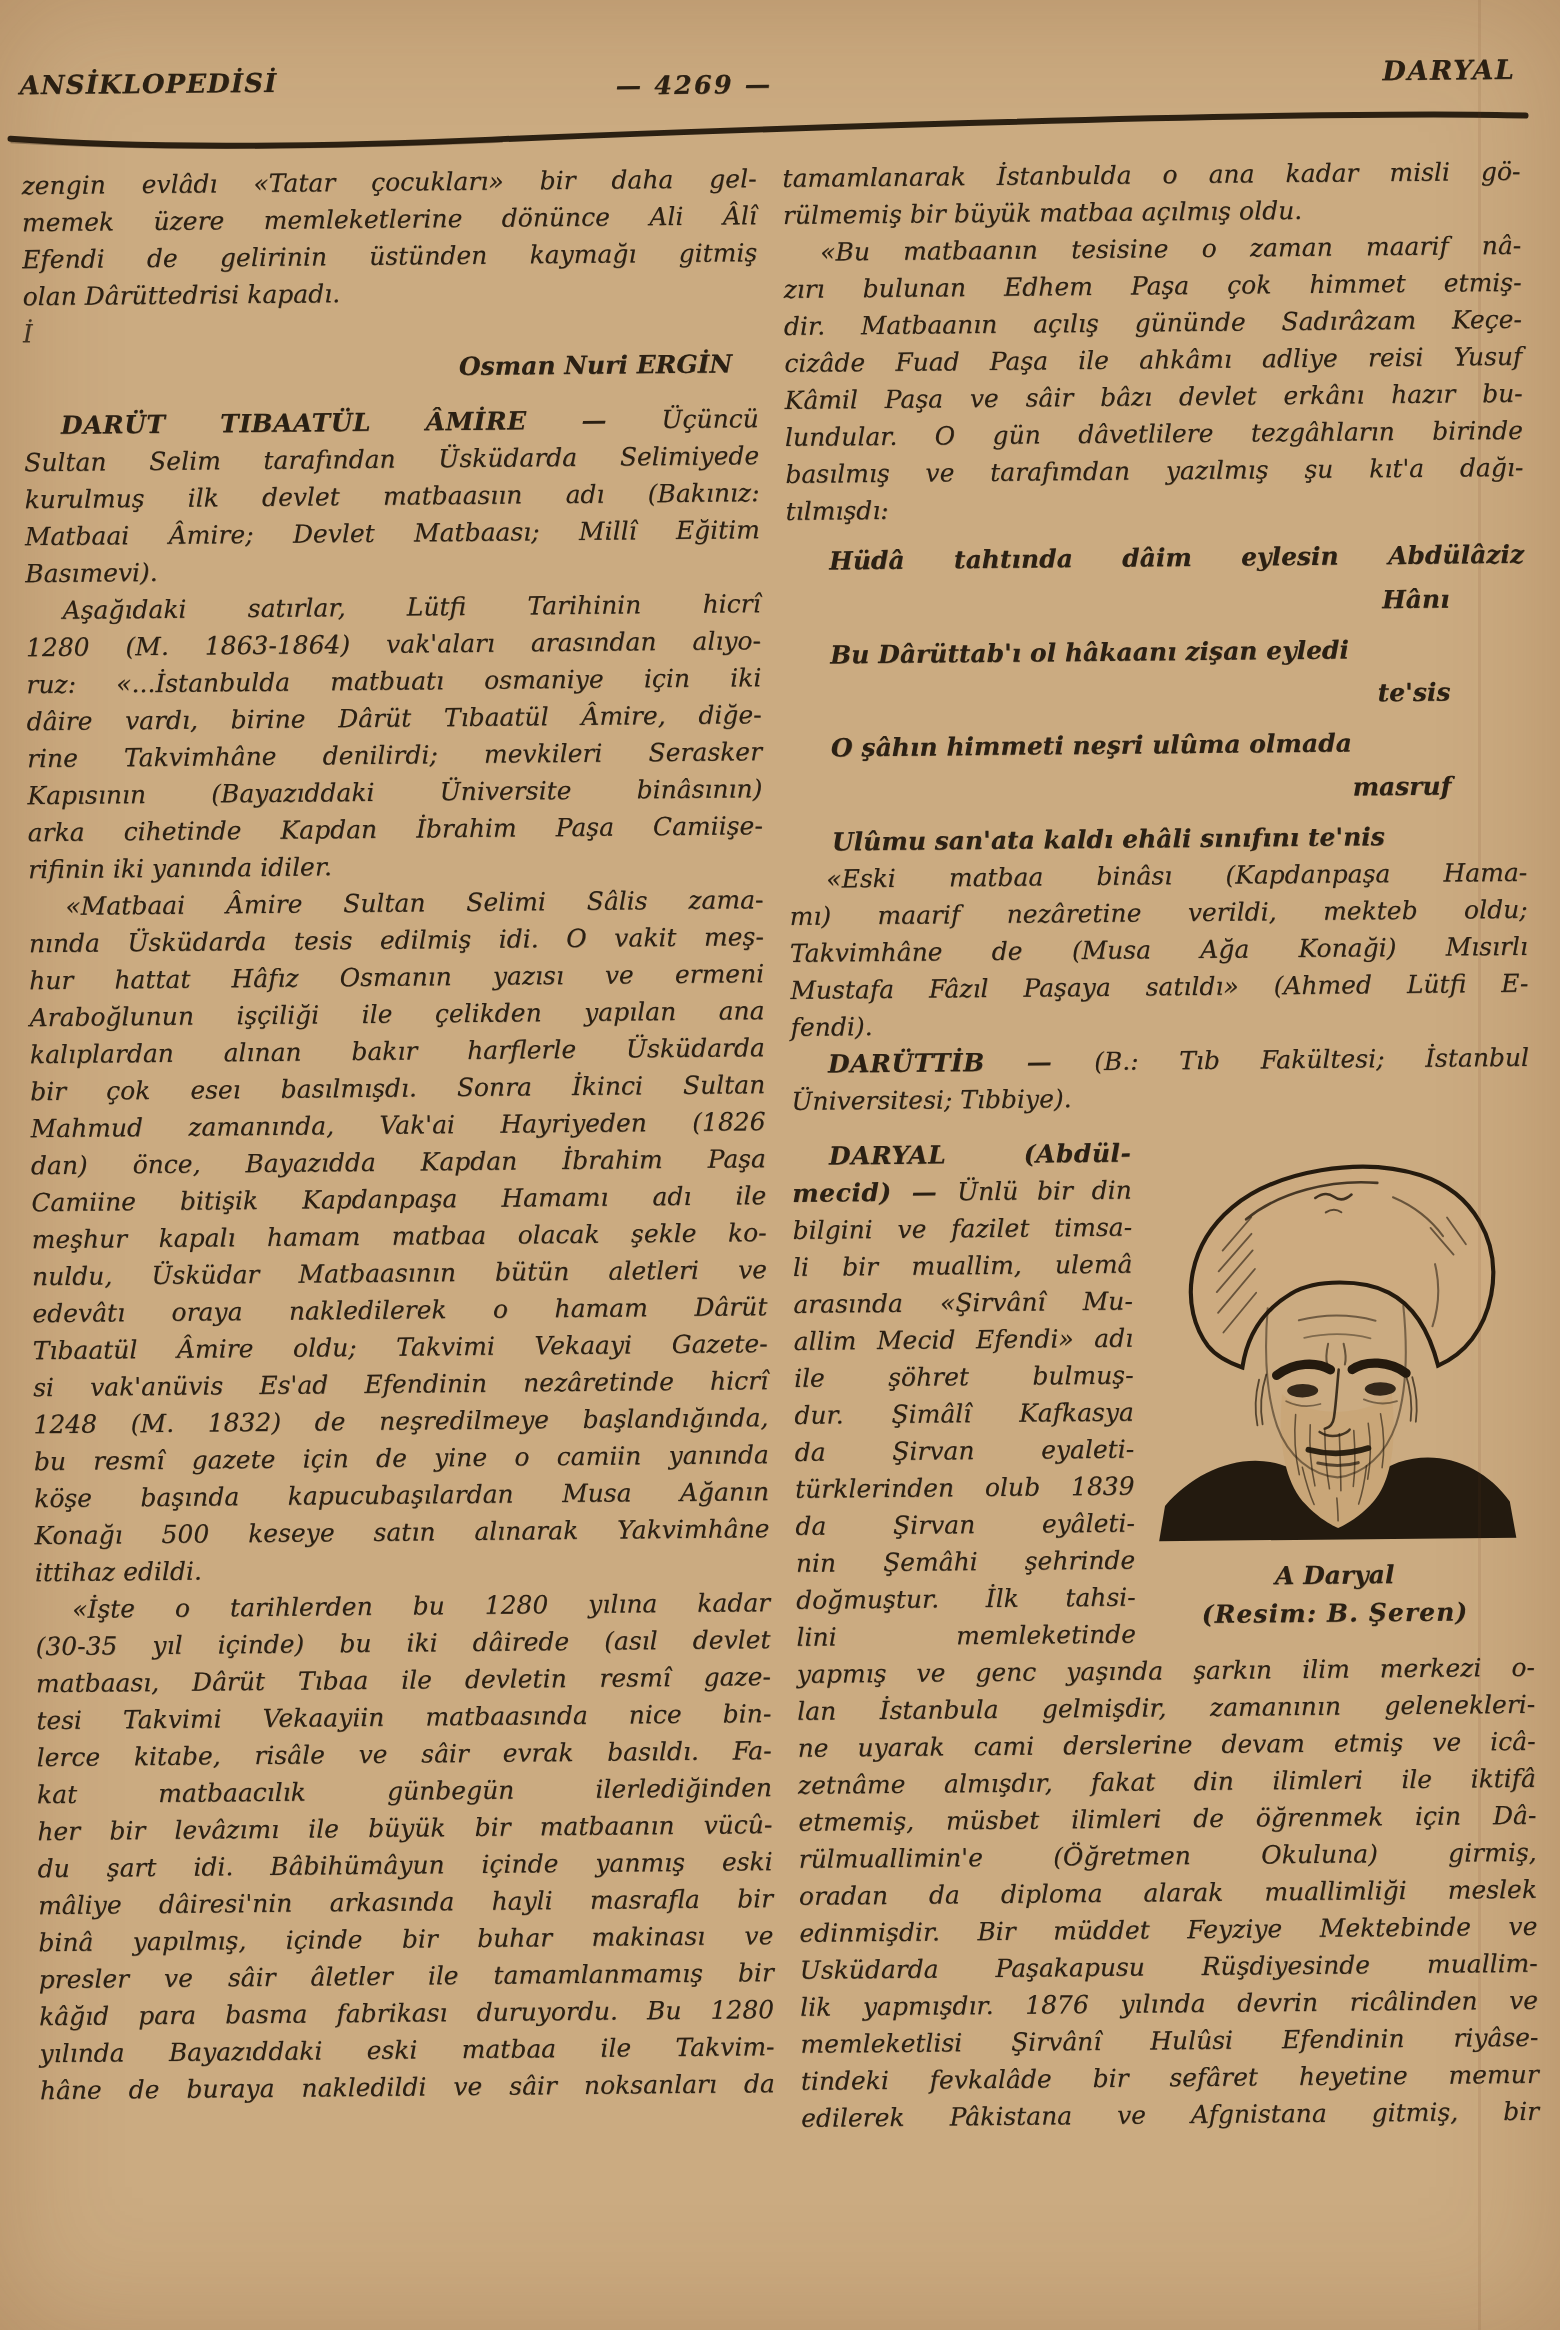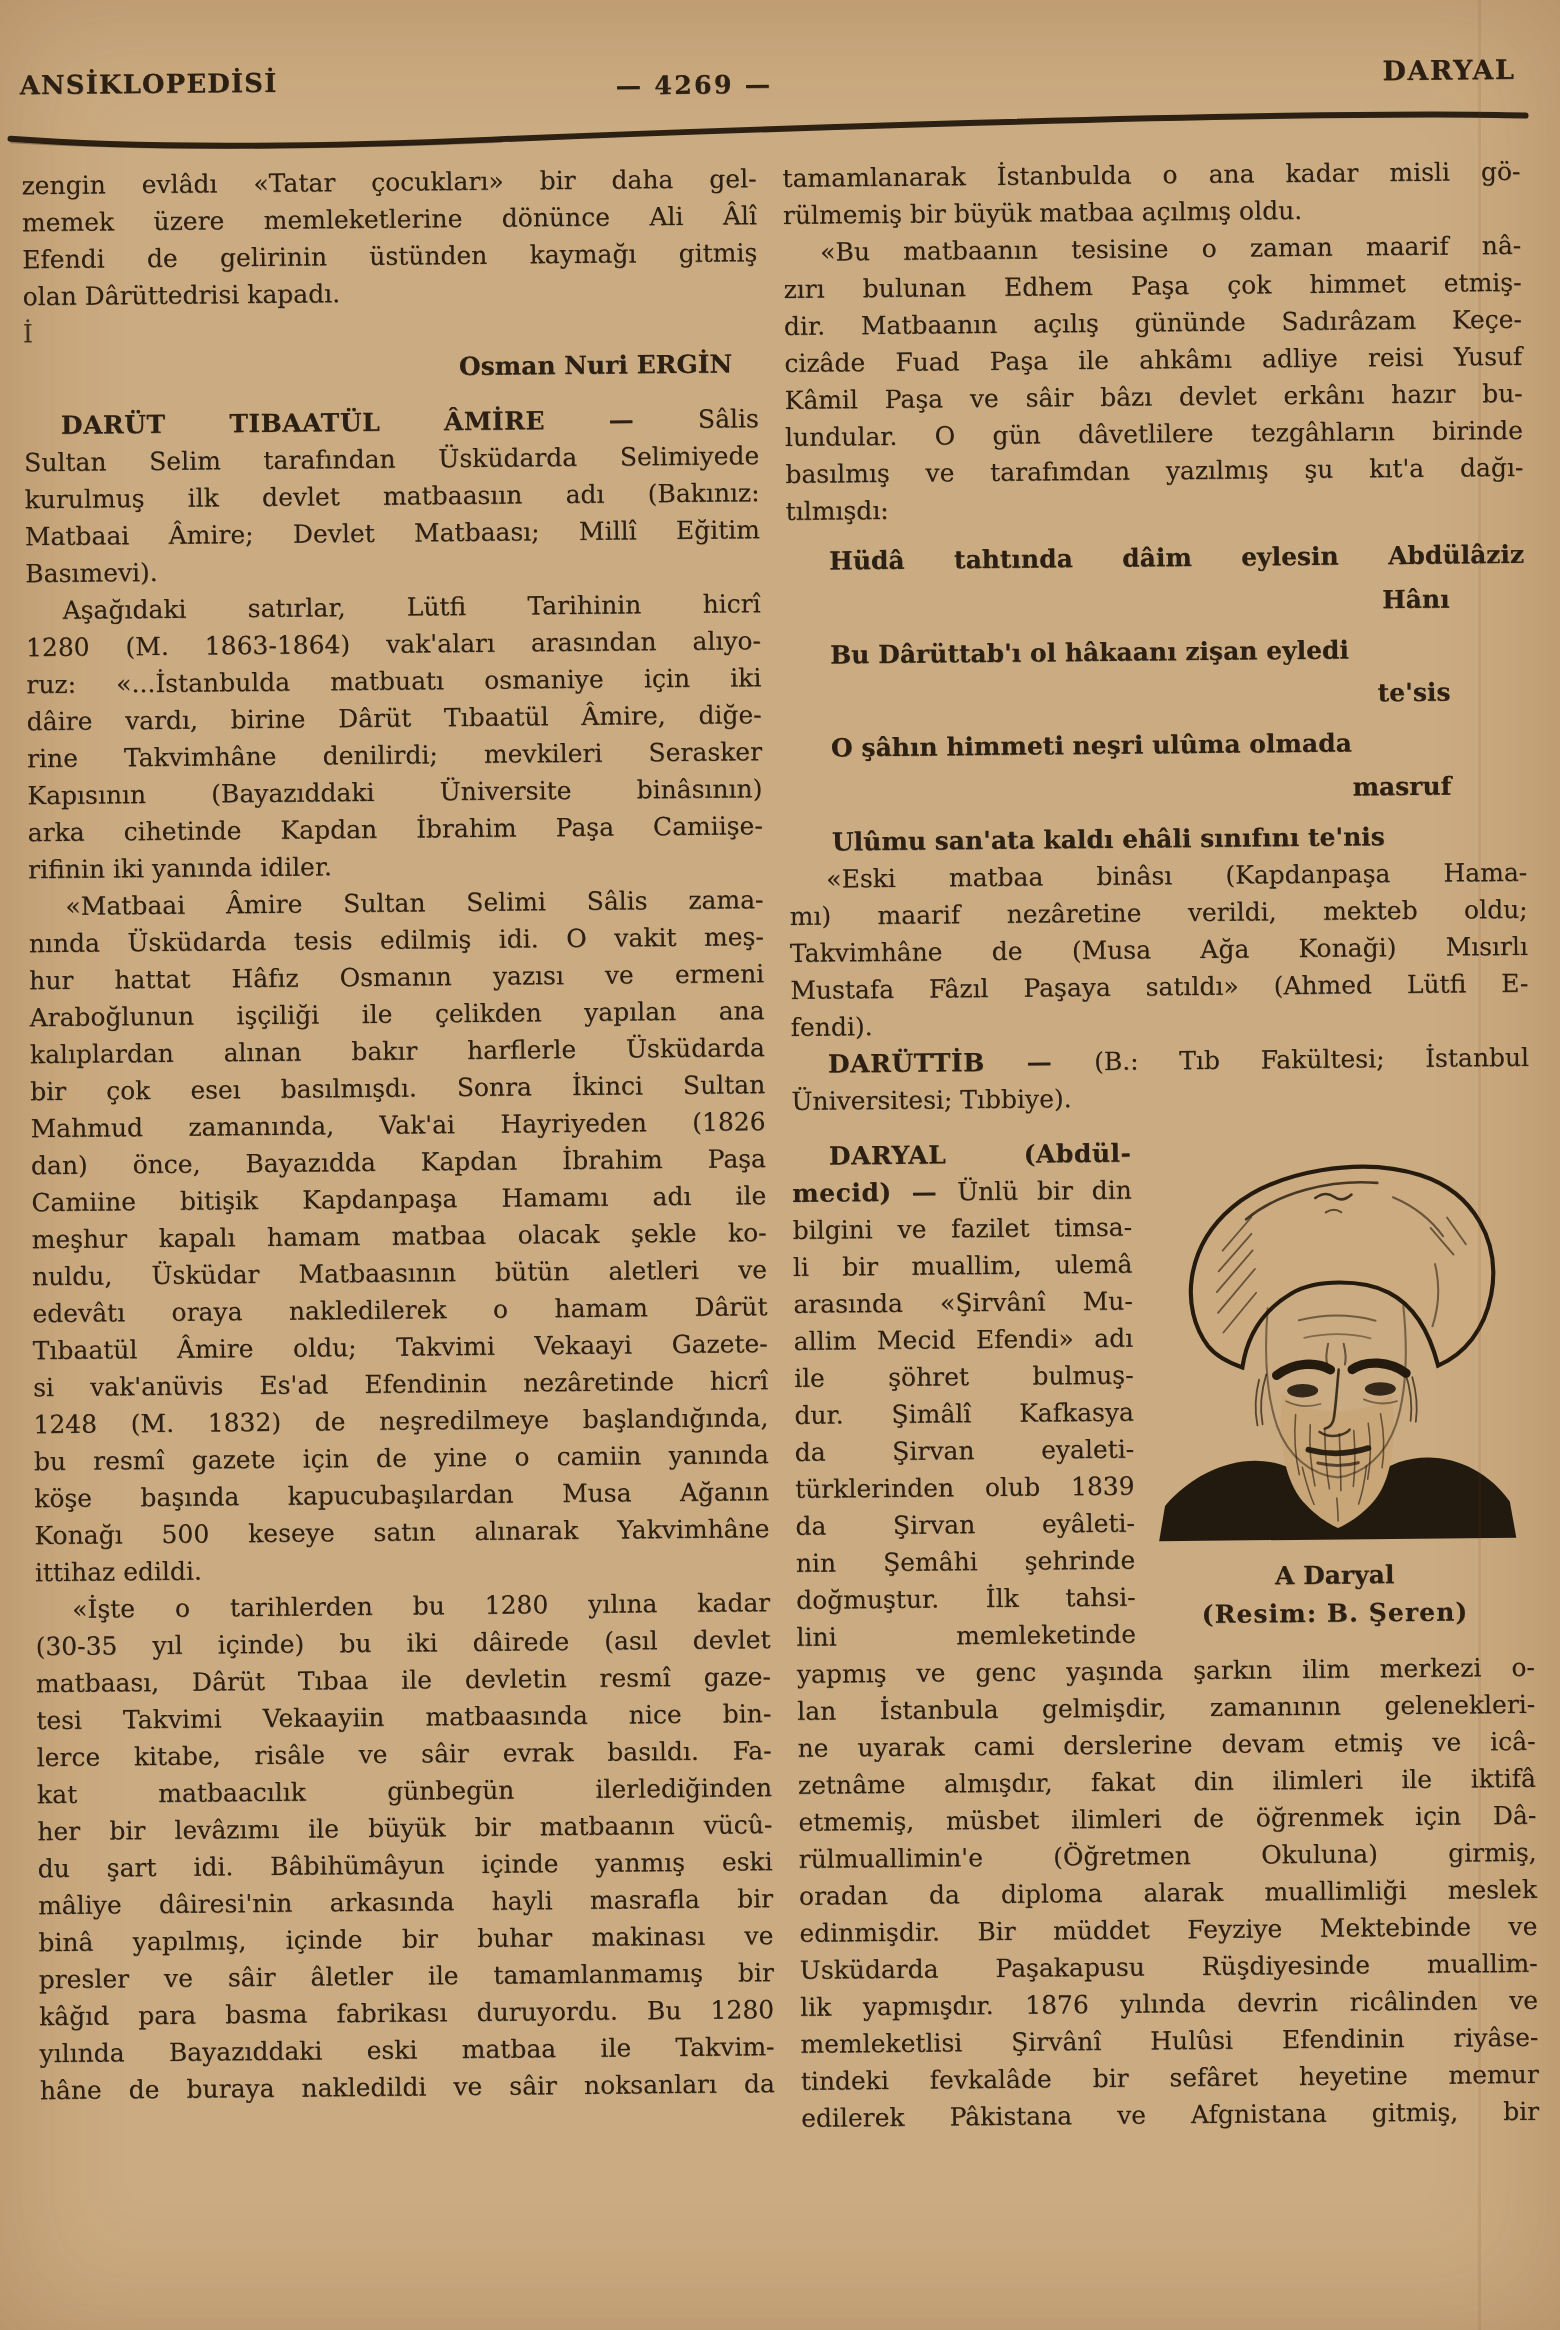--- a/index.html
+++ b/index.html
@@ -11,20 +11,21 @@
     color:#2b2013;
     background:
       radial-gradient(487px 379px at 20% 14%, rgba(190,175,150,0.22), transparent 70%),
       radial-gradient(595px 487px at 46% 40%, rgba(185,175,150,0.18), transparent 72%),
       radial-gradient(433px 649px at 97% 55%, rgba(160,90,35,0.18), transparent 75%),
       radial-gradient(487px 379px at 30% 88%, rgba(200,150,90,0.15), transparent 70%),
       linear-gradient(180deg, rgba(120,70,30,0.10) 0%, rgba(120,70,30,0.0) 5%, rgba(120,70,30,0.0) 93%, rgba(140,80,35,0.16) 100%),
       linear-gradient(90deg, #9e5524 0%, #b4763f 1.2%, #c austin 2%, #c headline 3%, #c59763 3%, #ccaa7c 7%, #cbab81 45%, #cbaa7e 88%, #c89f6e 96%, #bf8f58 99%, #b98545 100%);
     background-color:#cbab81;
     box-shadow:inset 0 0 119px rgba(110,60,20,0.25);
+    font-style:italic;
   }
   .page::after{ 
     content:"";position:absolute;top:0;bottom:0;right:80px;width:2.7px;
     background:rgba(110,60,25,0.10);
   }
   .rot{
     position:absolute;left:0;top:0;right:0;bottom:0;
     transform:rotate(-0.55deg);
     transform-origin:50% 50%;
   }
@@ -79,21 +80,21 @@
     </svg>
 
     <div class="col col-left">
         <div class="ln j">zengin evlâdı «Tatar çocukları» bir daha gel-</div>
         <div class="ln j">memek üzere memleketlerine dönünce Ali Âlî</div>
         <div class="ln j">Efendi de gelirinin üstünden kaymağı gitmiş</div>
         <div class="ln l">olan Dârüttedrisi kapadı.</div>
         <div class="ln stray">İ</div>
         <div class="ln sig">Osman Nuri ERGİN</div>
         <div class="ln sp"></div>
-        <div class="ln ji"><span class="b">DARÜT TIBAATÜL ÂMİRE — </span><span>Sâlis</span></div>
+        <div class="ln ji"><span class="b">DARÜT TIBAATÜL ÂMİRE — </span><span>Üçüncü</span></div>
         <div class="ln j">Sultan Selim tarafından Üsküdarda Selimiyede</div>
         <div class="ln j">kurulmuş ilk devlet matbaasıın adı (Bakınız:</div>
         <div class="ln j">Matbaai Âmire; Devlet Matbaası; Millî Eğitim</div>
         <div class="ln l">Basımevi).</div>
         <div class="ln ji">Aşağıdaki satırlar, Lütfi Tarihinin hicrî</div>
         <div class="ln j">1280 (M. 1863-1864) vak'aları arasından alıyo-</div>
         <div class="ln j">ruz: «...İstanbulda matbuatı osmaniye için iki</div>
         <div class="ln j">dâire vardı, birine Dârüt Tıbaatül Âmire, diğe-</div>
         <div class="ln j">rine Takvimhâne denilirdi; mevkileri Serasker</div>
         <div class="ln j">Kapısının (Bayazıddaki Üniversite binâsının)</div>

